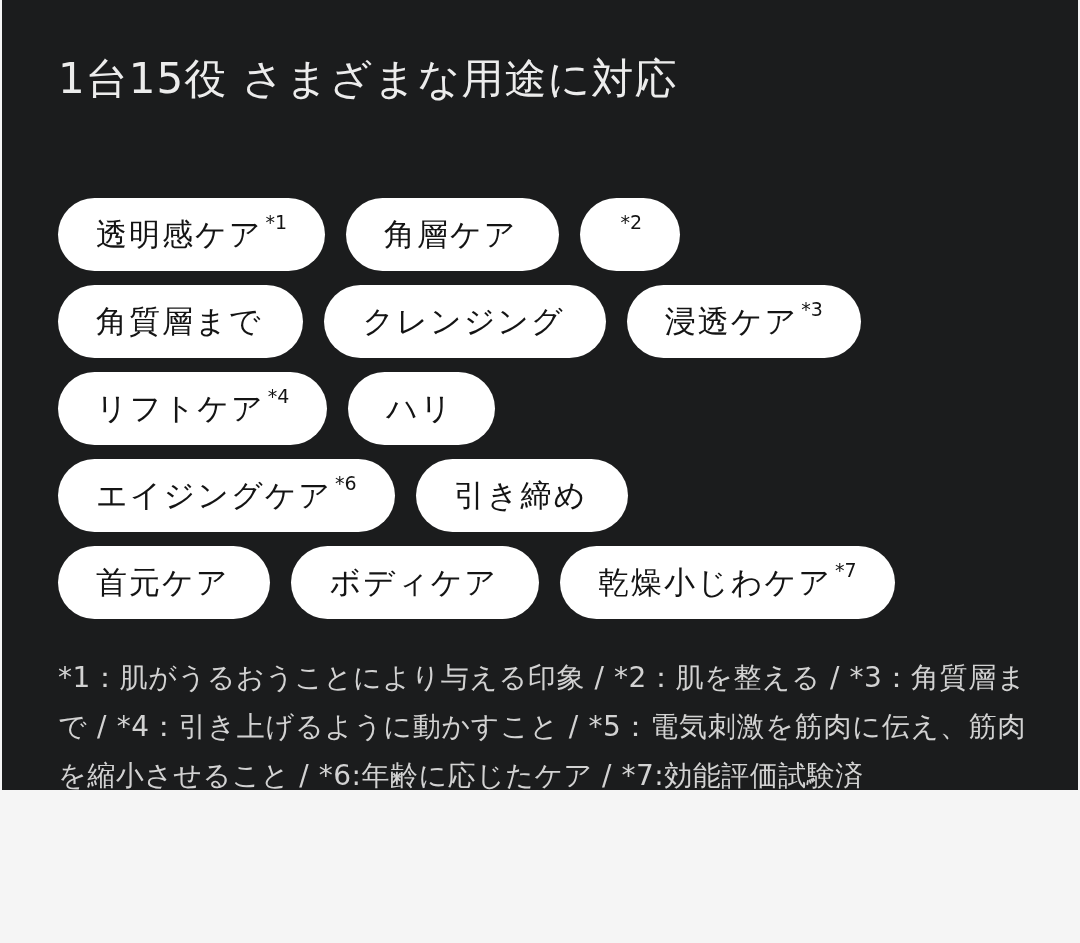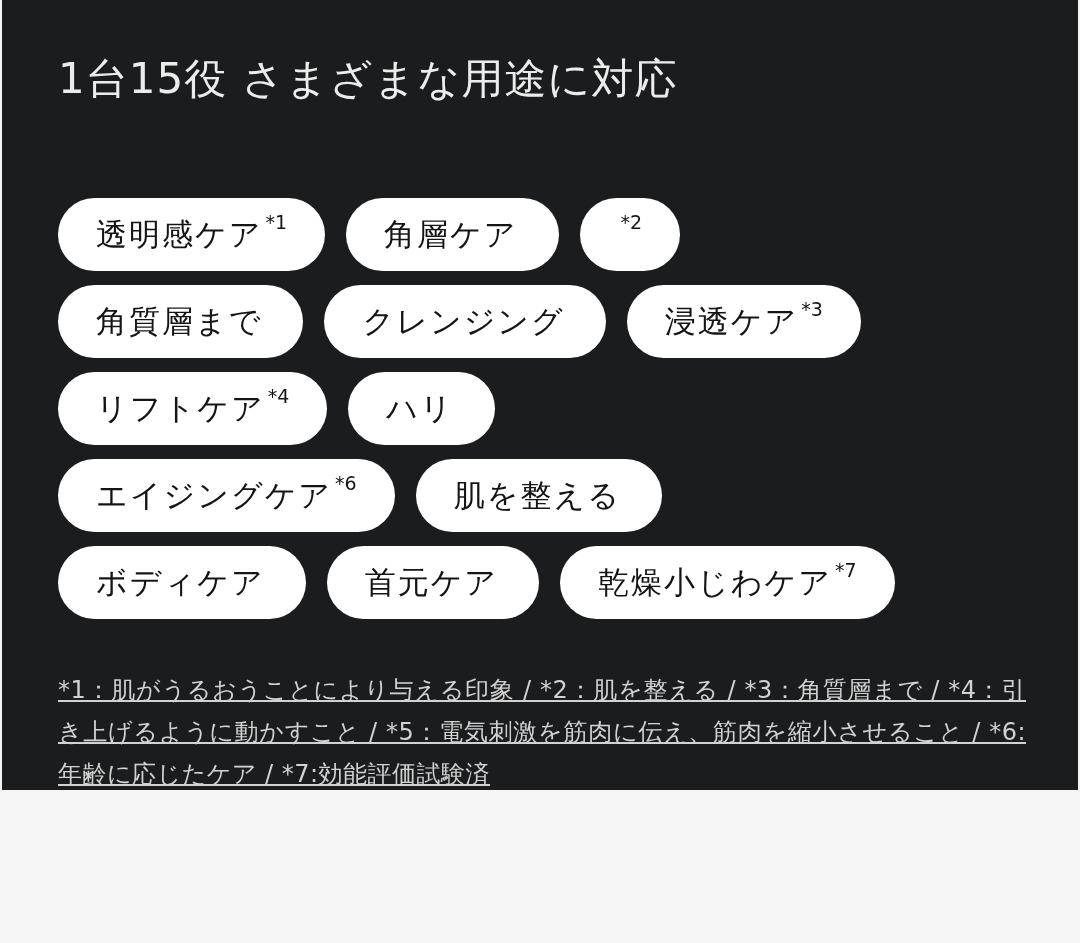--- a/index.html
+++ b/index.html
@@ -49,28 +49,27 @@
     white-space: nowrap;
   }
   .pill .sup {
     font-size: 19px;
     letter-spacing: 0;
     margin-left: 3px;
     position: relative;
     top: -13px;
   }
   .footnotes {
-    margin-top: 50px;
+    margin-top: 34px;
     color: #d2d2d2;
-    font-size: 24px;
+    font-size: 28px;
     line-height: 1.75;
     letter-spacing: 0.5px;
     white-space: pre-line;
     text-align: justify;
-    text-decoration: underline;
   }
 </style>
 </head>
 <body>
 
 <div class="canvas">
 
   <h1 class="title">1台15役 さまざまな用途に対応</h1>
 
   <div class="pill-grid">
@@ -114,32 +113,32 @@
           <span class="sup"></span>
       </div>
     </div>
 
     <div class="pill-row">
       <div class="pill">
         <span>エイジングケア</span>
           <span class="sup">*6</span>
       </div>
       <div class="pill">
-        <span>肌を整える</span>
+        <span>引き締め</span>
           <span class="sup"></span>
       </div>
     </div>
 
     <div class="pill-row">
       <div class="pill">
-        <span>ボディケア</span>
+        <span>首元ケア</span>
           <span class="sup"></span>
       </div>
       <div class="pill">
-        <span>首元ケア</span>
+        <span>ボディケア</span>
           <span class="sup"></span>
       </div>
       <div class="pill">
         <span>乾燥小じわケア</span>
           <span class="sup">*7</span>
       </div>
     </div>
 
   </div>
 

